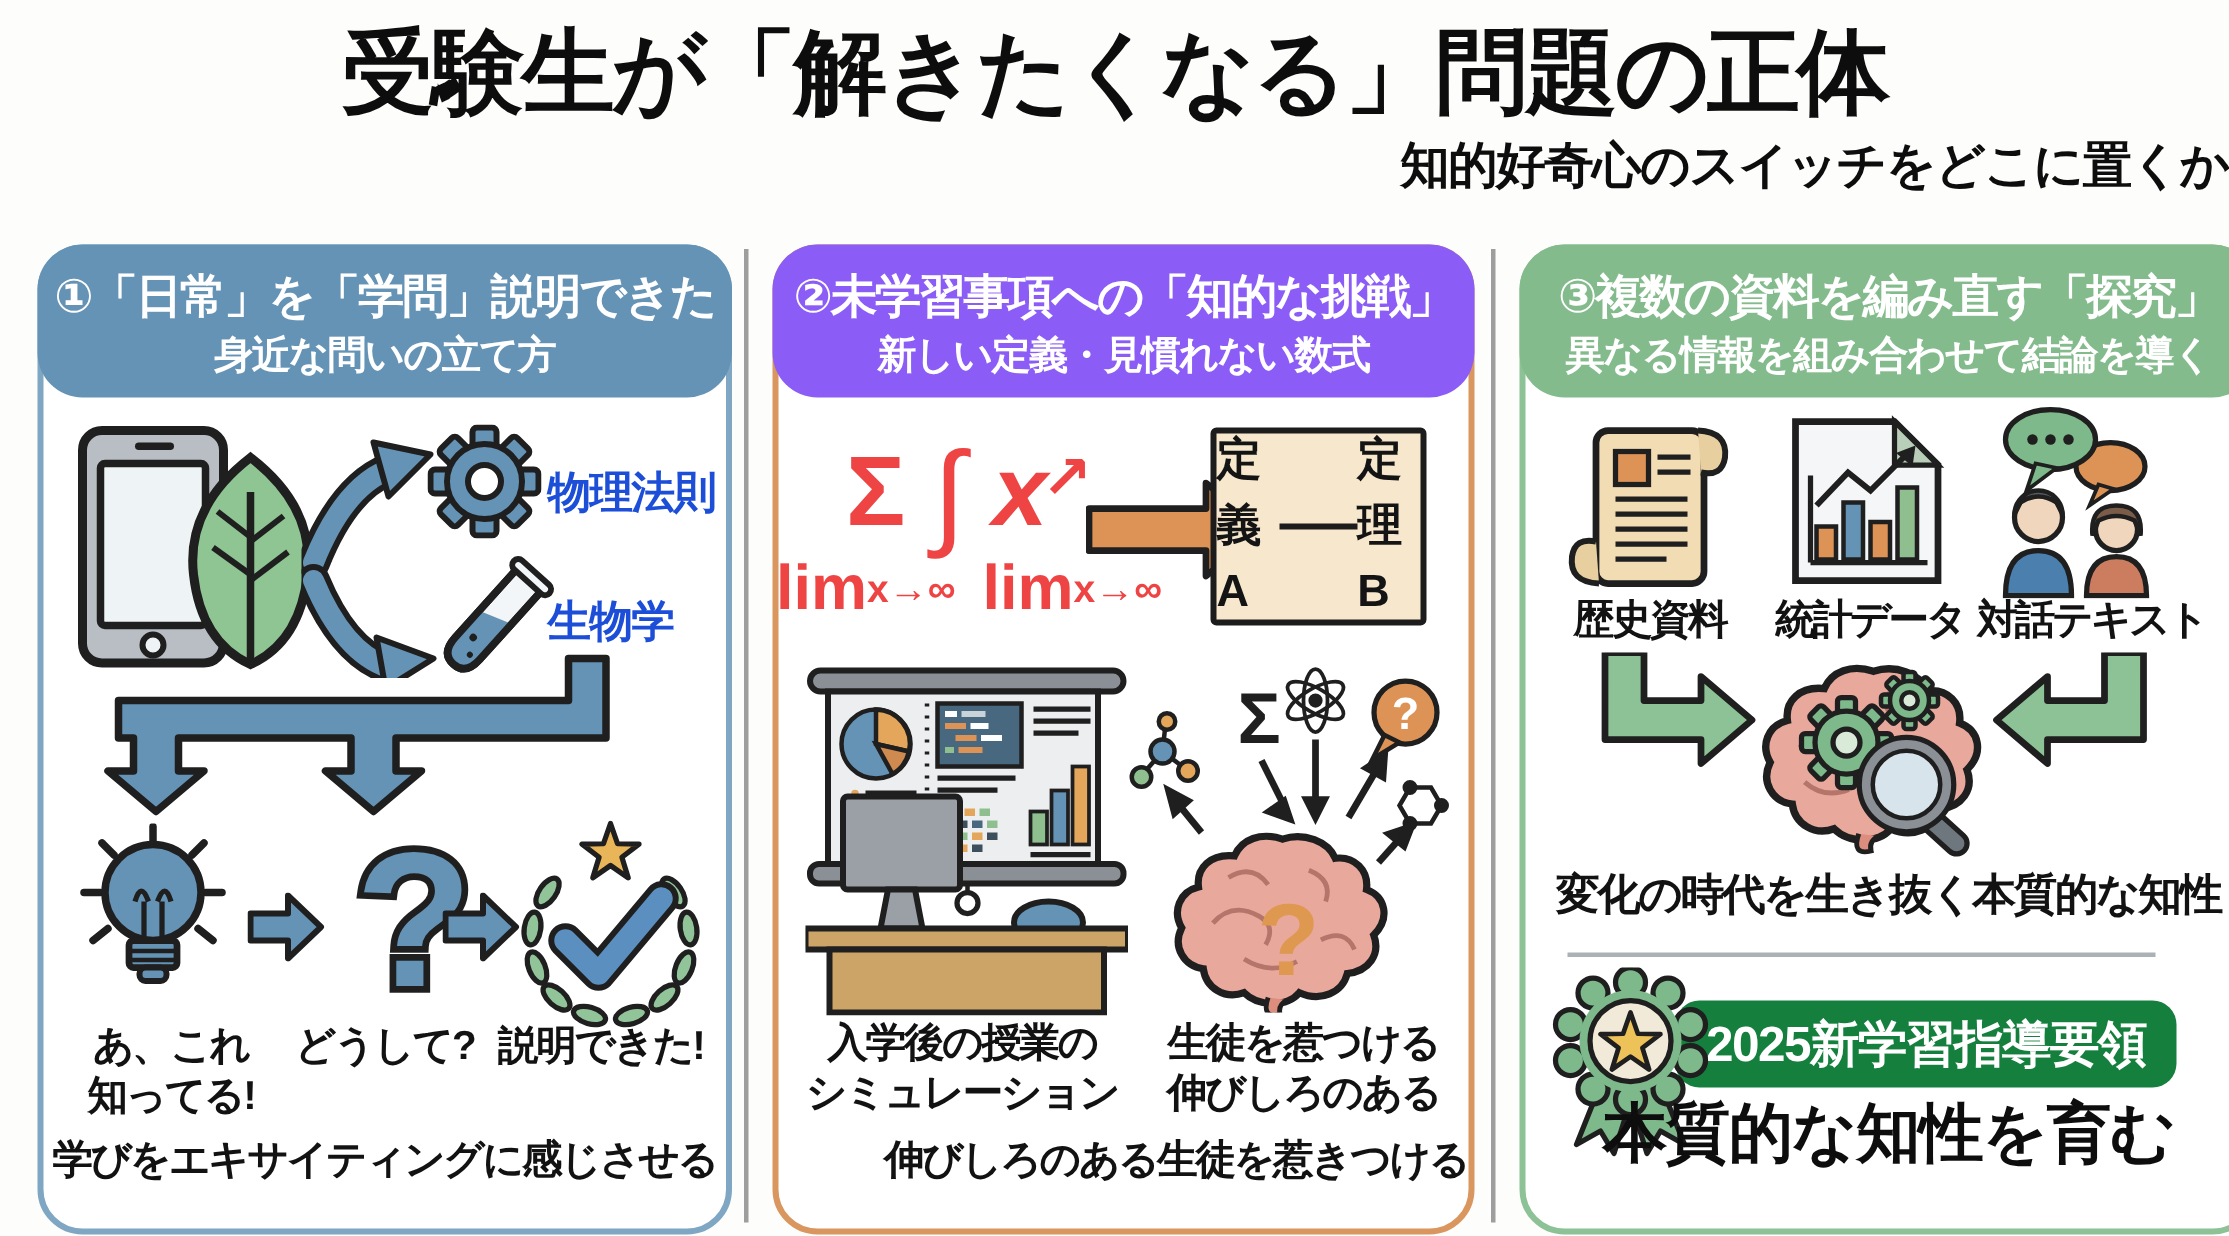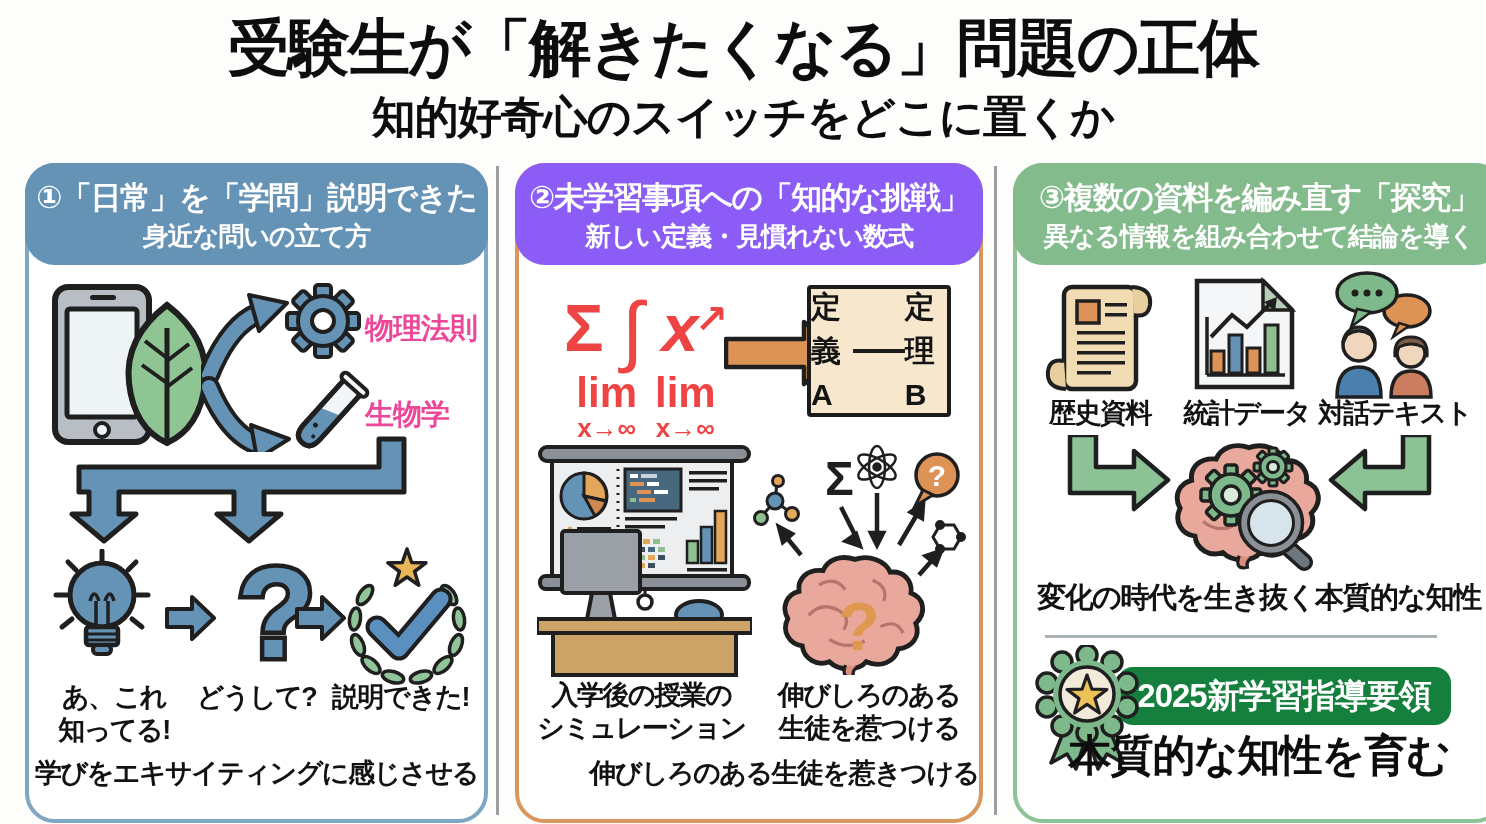--- a/index.html
+++ b/index.html
@@ -11,52 +11,52 @@
   .canvas{
     position:relative;width:1486px;height:824px;background:#fdfdfb;overflow:hidden;
     color:#171717;
   }
   
   .title{
     position:absolute;left:0;top:6px;width:100%;text-align:center;
     font-size:62px;font-weight:900;letter-spacing:-2px;color:#0d0d0d;
   }
   .subtitle{
-    position:absolute;left:0;top:88px;width:100%;text-align:center;
-    font-size:44px;font-weight:900;letter-spacing:-1px;color:#0d0d0d;
+    position:absolute;left:0;top:88px;width:100%;text-align:right;
+    font-size:33px;font-weight:900;letter-spacing:-1px;color:#0d0d0d;
   }
   
   .panel{position:absolute;top:163px;height:652px;border-radius:30px;background:#fff;}
   .panel1{left:25px;width:455px;border:4px solid #7fa6c2;}
   .panel2{left:515px;width:460px;border:4px solid #d9965e;}
   .panel3{left:1013px;width:458px;border:4px solid #8cc295;padding-left:26px;}
   .panel-header{
     position:absolute;left:-4px;top:-4px;right:-4px;height:102px;border-radius:30px;
     display:flex;flex-direction:column;justify-content:center;align-items:center;
     color:#fff;text-align:center;
   }
   .panel1 .panel-header{background:#6593b6;}
   .panel2 .panel-header{background:#8b5cf6;}
   .panel3 .panel-header{background:#84bb8d;}
   .ph-line1{font-size:31px;font-weight:900;letter-spacing:-1.5px;line-height:44px;}
   .ph-line2{font-size:26px;font-weight:800;letter-spacing:-1px;line-height:32px;}
   .divider-v{position:absolute;top:166px;width:3px;height:649px;background:#9e9e9e;}
   .dv1{left:496px;} .dv2{left:994px;}
   
   .abs{position:absolute;}
-  .lbl{font-size:29px;font-weight:900;letter-spacing:-1px;color:#ec4899;}
+  .lbl{font-size:29px;font-weight:900;letter-spacing:-1px;color:#1d4ed8;}
   .cap{font-size:27px;font-weight:900;letter-spacing:-1.5px;line-height:33px;text-align:center;color:#121212;}
   .footer-text{position:absolute;width:100%;text-align:center;font-size:27px;font-weight:900;letter-spacing:-1.5px;color:#121212;}
   
   .math-row{position:absolute;left:22px;top:112px;width:210px;text-align:center;color:#ef4444;}
   .math-big{font-size:66px;font-weight:700;line-height:80px;}
   .math-big .intg{font-size:78px;font-weight:400;vertical-align:-6px;}
   .math-big .upar{font-size:40px;font-weight:700;vertical-align:18px;margin-left:-4px;}
   .lim-row{display:flex;justify-content:center;gap:18px;margin-top:2px;}
-  .lim-stack{display:flex;flex-direction:column;align-items:center;}
+  .lim-stack{display:flex;align-items:center;}
   .lim-word{font-size:42px;font-weight:900;line-height:42px;}
   .lim-sub{font-size:26px;font-weight:900;line-height:28px;}
   .def-box{
     position:absolute;left:288px;top:118px;width:136px;height:124px;background:#f6e7cd;
     border:4px solid #1c1c1c;border-radius:4px;display:flex;flex-direction:row;
     align-items:center;justify-content:center;
   }
   .def-line{font-size:30px;font-weight:900;letter-spacing:-1px;color:#141414;line-height:44px;}
   .def-rule{width:96px;height:4px;background:#1c1c1c;}
   
@@ -358,22 +358,22 @@
         </g>
       </g>
       <text x="112" y="215" text-anchor="middle" font-size="68" font-weight="bold" fill="#df9850" font-family="Liberation Sans, DejaVu Sans, sans-serif">?</text>
     </svg>
 
     <div class="abs cap" style="left:15px;top:512px;width:215px;">
       <div>入学後の授業の</div>
       <div>シミュレーション</div>
     </div>
     <div class="abs cap" style="left:250px;top:512px;width:200px;">
+      <div>生徒を惹つける</div>
       <div>伸びしろのある</div>
-      <div>生徒を惹つける</div>
     </div>
 
     <div class="footer-text" style="top:588px;padding-left:35px;">伸びしろのある生徒を惹きつける</div>
   </section>
 
   <section class="panel panel3">
     <div class="panel-header">
       <div class="ph-line1">③複数の資料を編み直す「探究」</div>
       <div class="ph-line2">異なる情報を組み合わせて結論を導く</div>
     </div>

